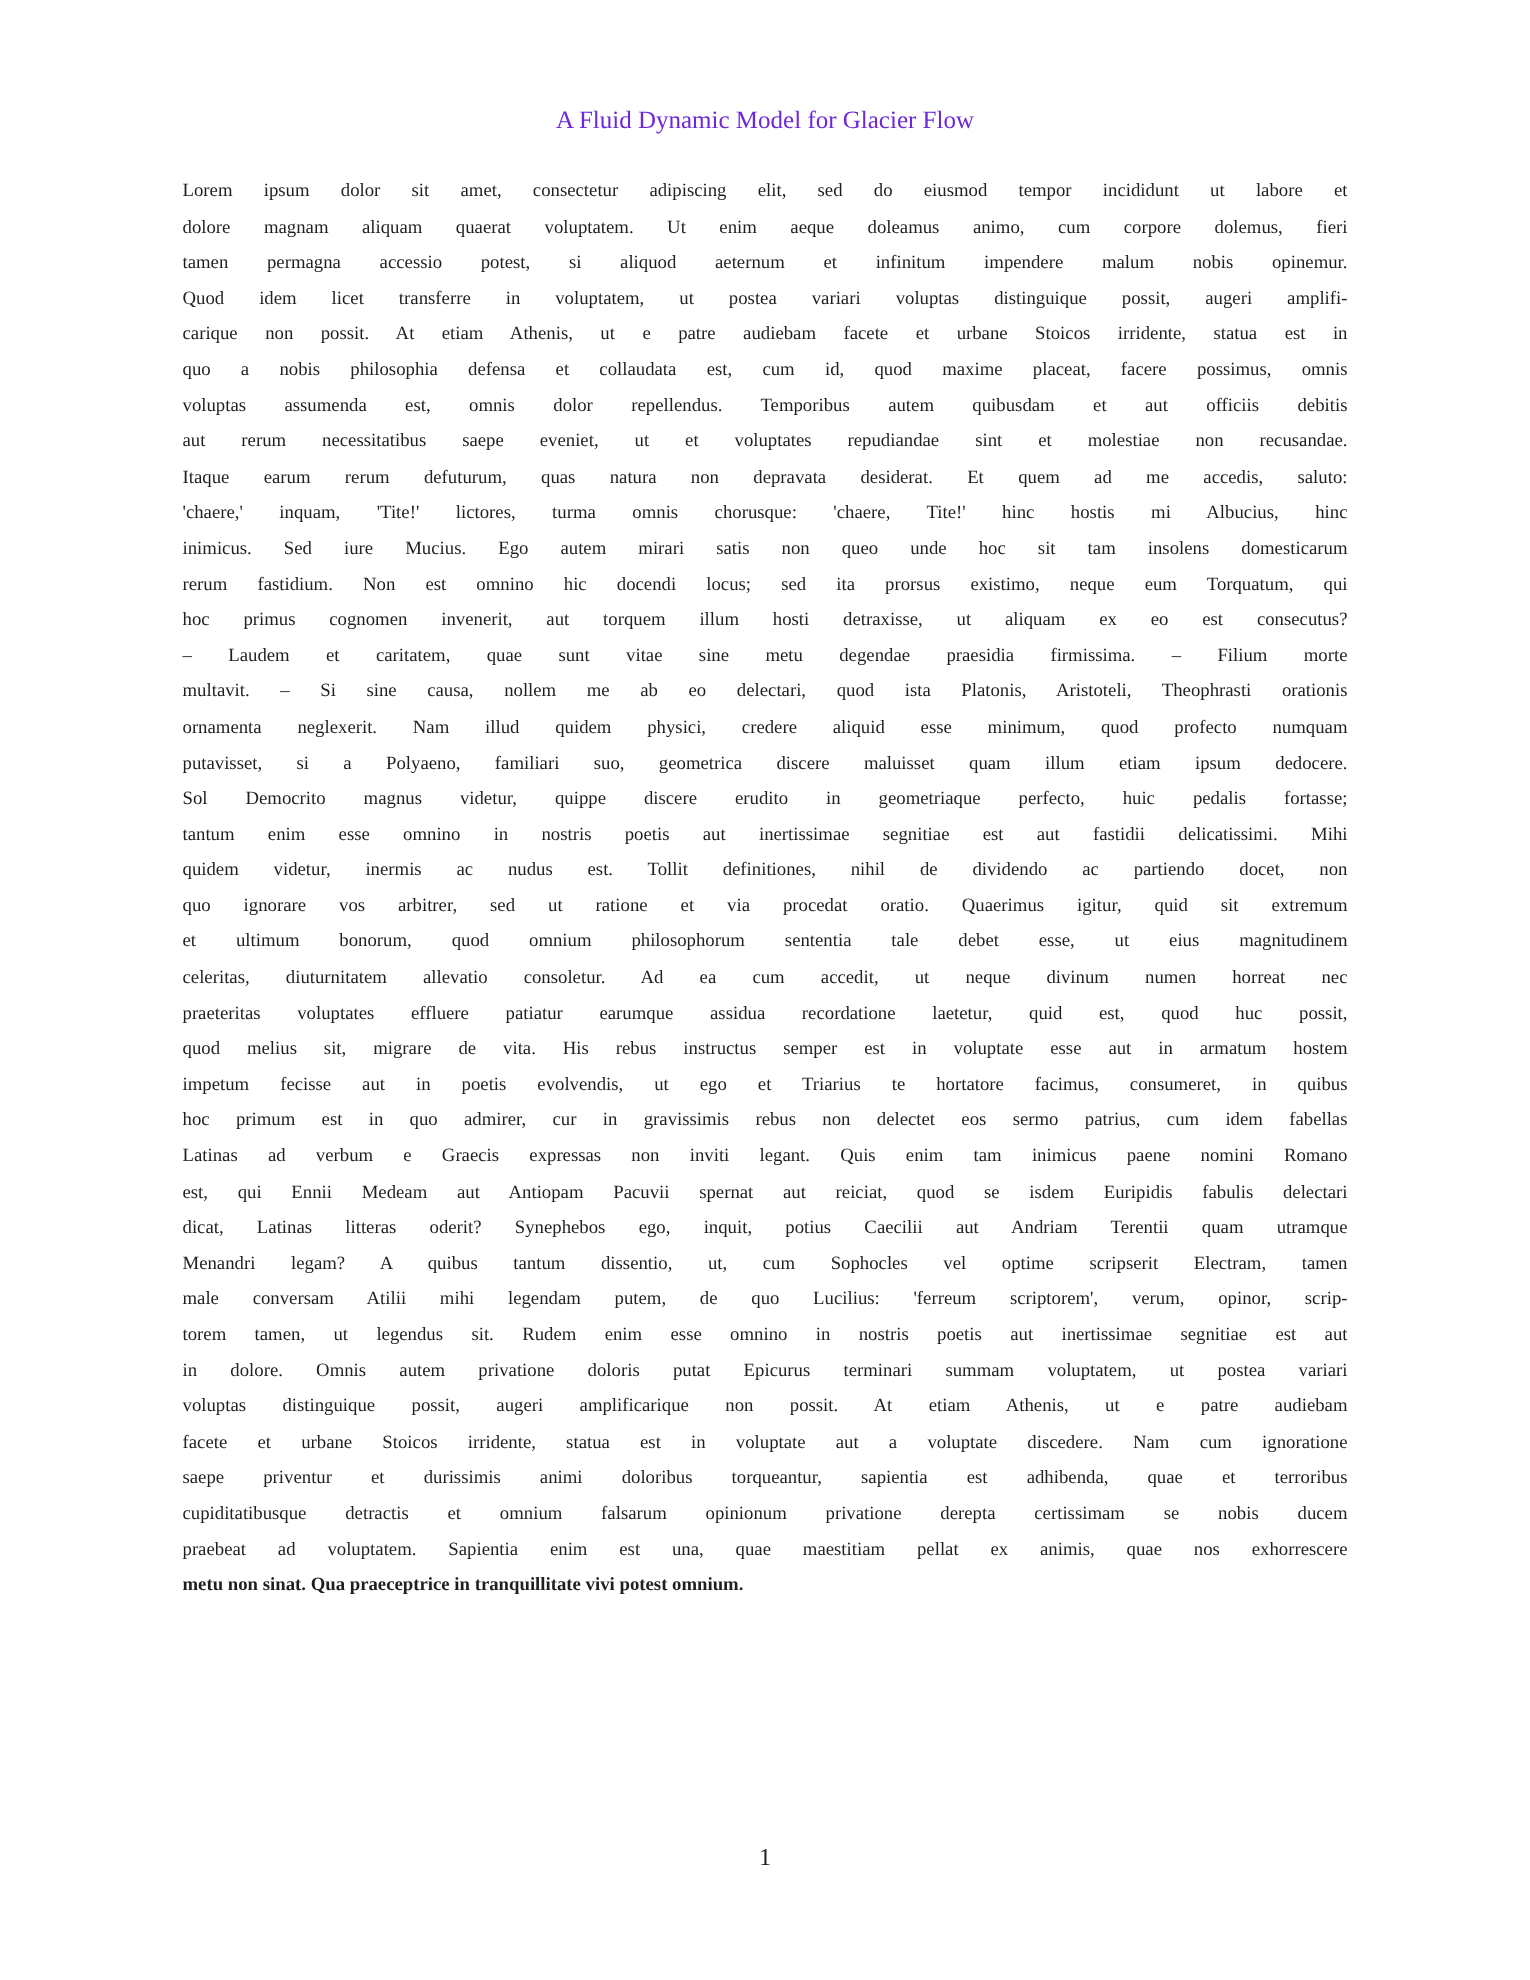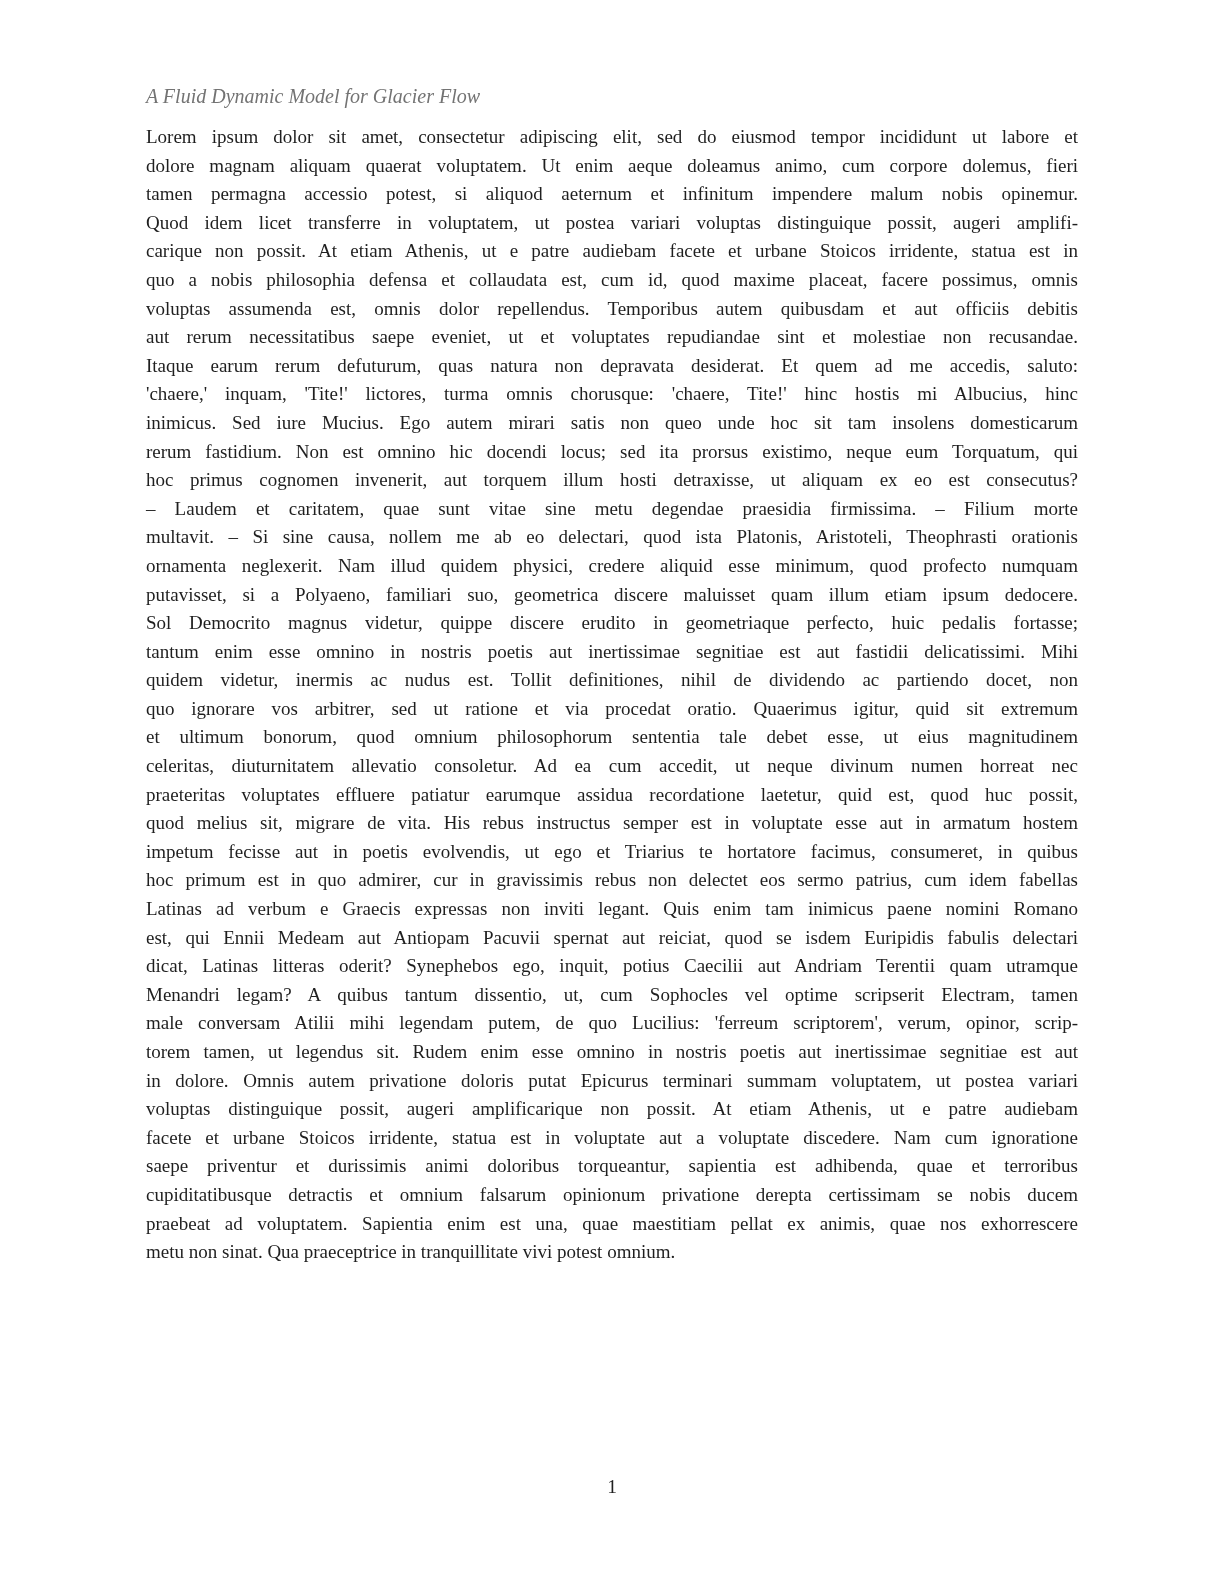--- a/index.html
+++ b/index.html
@@ -11,40 +11,40 @@
     background: #ffffff;
     color: #1f1f1f;
     font-family: "Liberation Serif", "DejaVu Serif", serif;
     overflow: hidden;
   }
   .running-header {
     position: absolute;
     left: 146px;
     top: 82px;
     width: 932px;
-    text-align: left;
+    text-align: center;
     font-size: 20px;
     line-height: 28px;
-    color: #737373;
-    font-style: italic;
+    color: #6d28d9;
   }
   .body-text {
     position: absolute;
     left: 146px;
-    top: 123px;
+    top: 139px;
     width: 932px;
-    font-size: 19px;
+    font-size: 15px;
     line-height: 28.6px;
   }
   .body-line {
     text-align: justify;
     text-align-last: justify;
   }
   .body-line.last {
     text-align-last: left;
+    font-weight: bold;
   }
   .page-number {
     position: absolute;
     left: 146px;
     top: 1476px;
     width: 932px;
     text-align: center;
     font-size: 19.5px;
   }
 </style>

